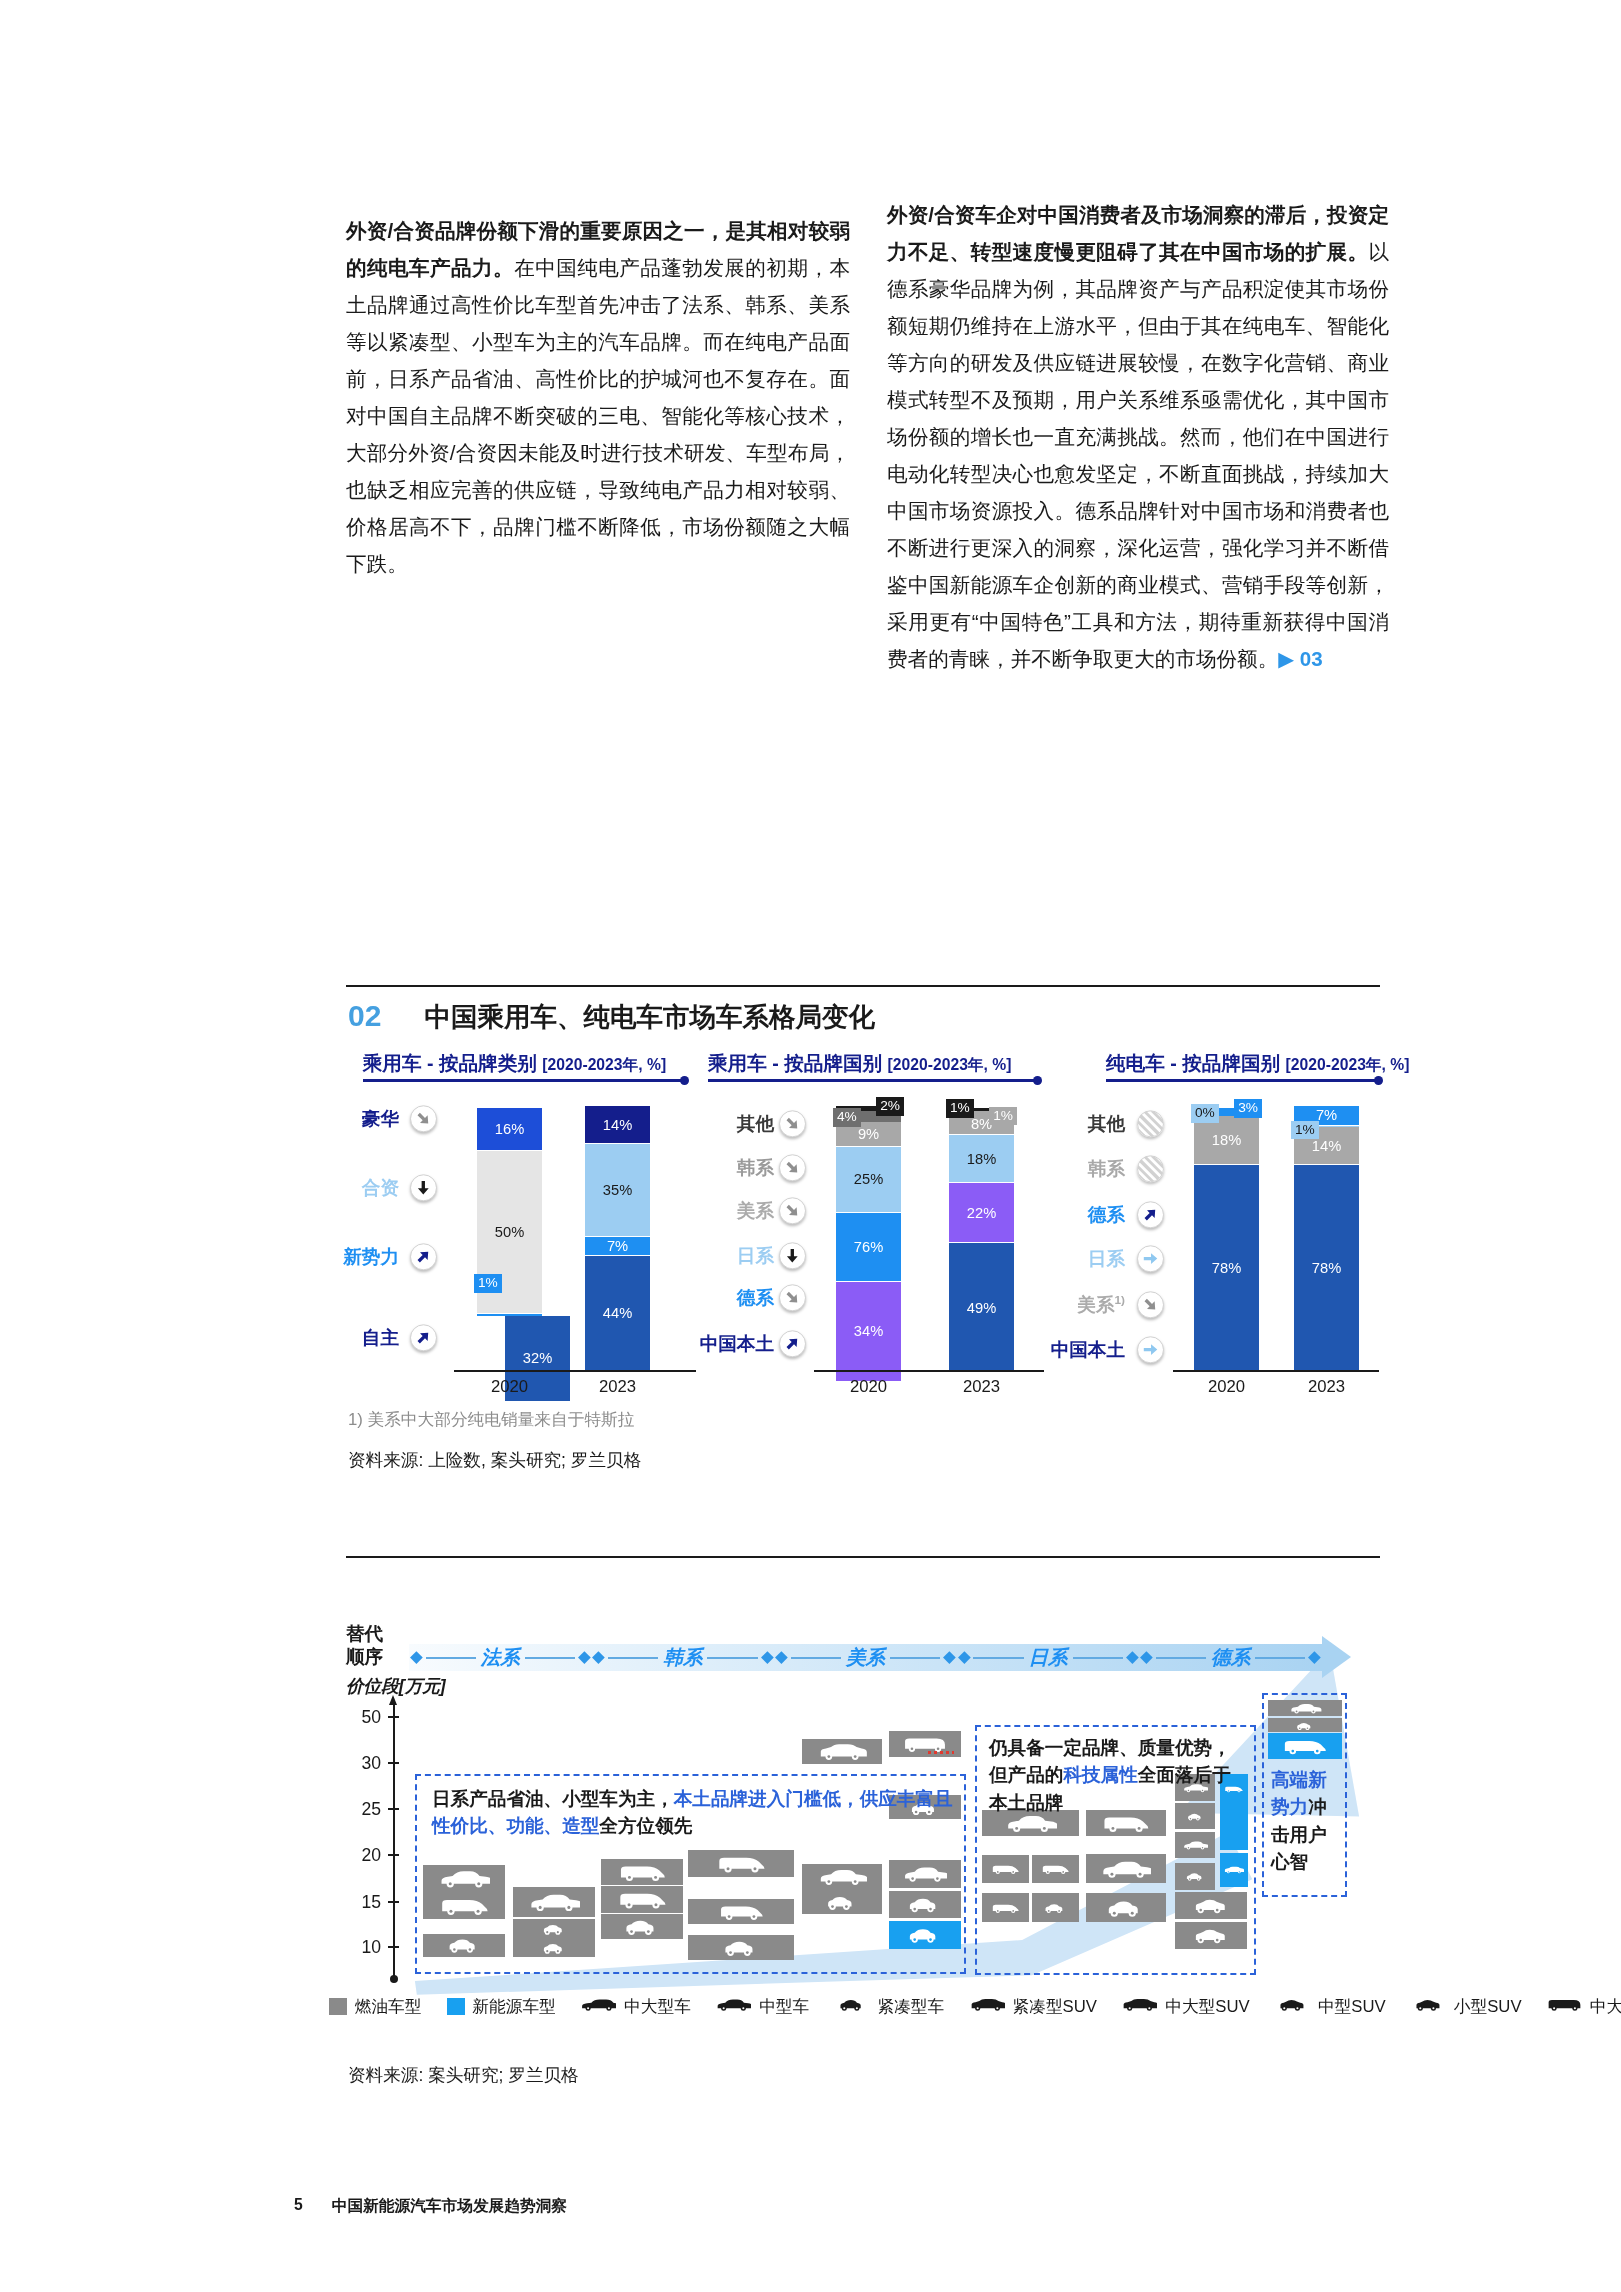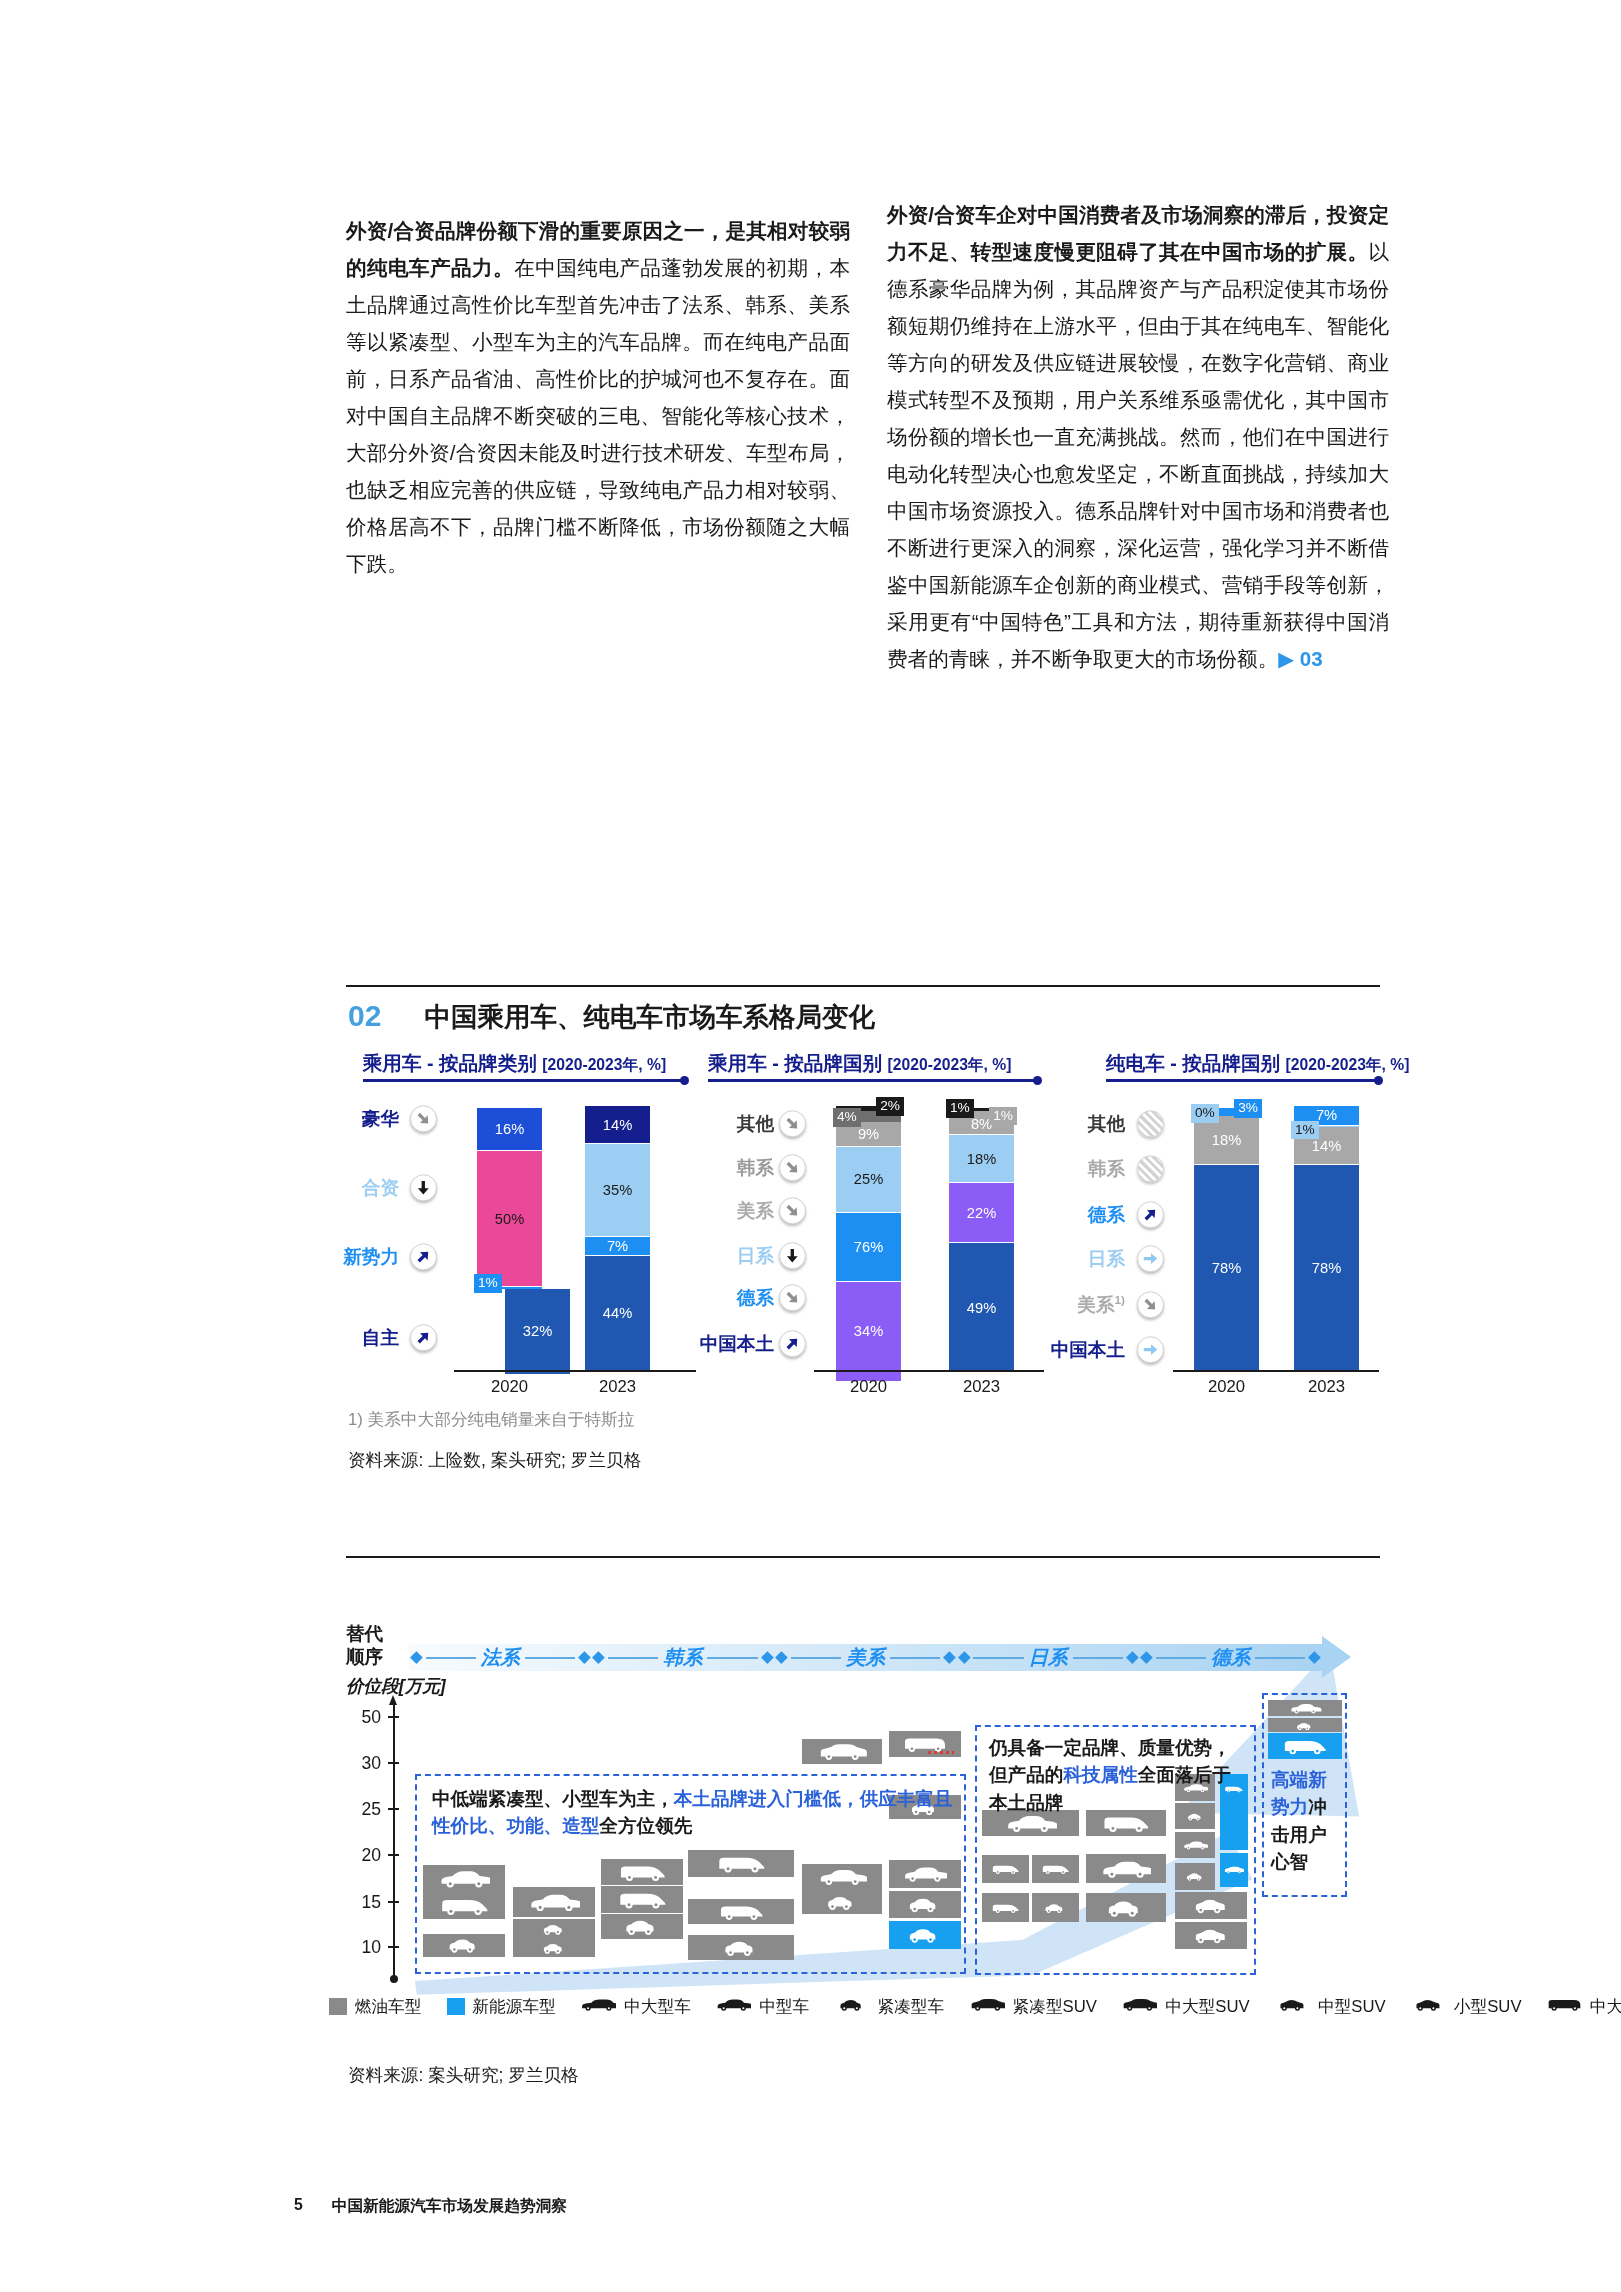--- a/index.html
+++ b/index.html
@@ -125,21 +125,21 @@
         <div class="legend-label" style="top: 353px; left: -94px; width: 147px; color: rgb(20, 30, 140);">自主</div>
         <div class="l-icon" style="top: 353px; left: 64px;">
           <svg width="18.6" height="18.6" viewBox="0 0 20 20" style="transform:rotate(-45deg)">
             <path d="M3 8.2 H10.8 V4.2 L17.5 10 L10.8 15.8 V11.8 H3 Z" fill="#141E8C"></path>
           </svg>
         </div>
         <div class="bar" style="left: 131px; top: 123px; height: 262px; width: 65px;">
           <div class="seg" style="height: 42px; flex: 0 0 auto; background: #1d4ed8;">
             <div class="seg-label">16%</div>
           </div>
-          <div class="seg" style="height: 136px; flex: 0 0 auto; background: #ec4899;">
+          <div class="seg" style="height: 163px; flex: 0 0 auto; background: #e5e5e5;">
             <div class="seg-label" style="color: rgb(26, 26, 26);">50%</div>
           </div>
           <div class="seg" style="height: 2.6px; flex: 0 0 auto; background: rgb(30, 143, 242);"></div>
           <div class="chip" style="background: rgb(30, 143, 242); top: 166px; left: -2.9px;">1%</div>
           <div class="seg" style="height: 85px; flex: 0 0 auto; background: rgb(32, 87, 176); margin-left: 28px;">
             <div class="seg-label">32%</div>
           </div>
         </div>
         <div class="year" style="left: 131px;">2020</div>
         <div class="bar" style="left: 239px; top: 121px; height: 265px; width: 65px;">
@@ -362,21 +362,21 @@
         <div class="ytick" style="left: 0px; top: 299px;">20</div>
         <div class="tickdash" style="top: 298px;"></div>
         <div class="ytick" style="left: 0px; top: 346px;">15</div>
         <div class="tickdash" style="top: 345px;"></div>
         <div class="ytick" style="left: 0px; top: 391px;">10</div>
         <div class="tickdash" style="top: 390px;"></div>
       </div>
     <div class="dashbox" style="left:69px; top:218px; width:551px; height:200px;"></div>
     <div class="dashbox" style="left:629px; top:169px; width:281px; height:250px;"></div>
     <div class="dashbox" style="left:916px; top:137px; width:85px; height:204px;"></div>
-    <div class="db-text" id="f3-note1" style="left:86px; top:229px; width:521px;"><span>中低端紧凑型、小型车为主，</span><span class="blue">本土品牌进入门槛低，供应丰富且性价比、功能、造型</span><span>全方位领先</span></div>
+    <div class="db-text" id="f3-note1" style="left:86px; top:229px; width:521px;"><span>日系产品省油、小型车为主，</span><span class="blue">本土品牌进入门槛低，供应丰富且性价比、功能、造型</span><span>全方位领先</span></div>
     <div class="db-text" id="f3-note2" style="left:643px; top:178px; width:257px;"><span>仍具备一定品牌、质量优势，但产品的</span><span class="blue">科技属性</span><span>全面落后于本土品牌</span></div>
     <div class="db-text" id="f3-note3" style="left:925px; top:210px; width:71px;"><span class="blue">高端新势力</span><span>冲击用户心智</span></div>
     <div id="f3-cars">
         <div class="carbox" style="left: 77px; top: 309px; width: 82px; height: 26.5px; background: rgb(138, 138, 138);">
           <svg width="51" height="20.6" viewBox="0 0 64 26" preserveAspectRatio="xMidYMid meet">
             <path d="M3 20 v-4 q0-4 8-5 l6-1 q5-6 14-6 h8 q8 0 12 6 l8 1 q8 1 8 5 v4 z" fill="#ffffff"></path>
             <circle cx="14" cy="20" r="4.6" fill="#ffffff"></circle>
             <circle cx="14" cy="20" r="1.9" fill="#8A8A8A"></circle>
             <circle cx="50" cy="20" r="4.6" fill="#ffffff"></circle>
             <circle cx="50" cy="20" r="1.9" fill="#8A8A8A"></circle>

